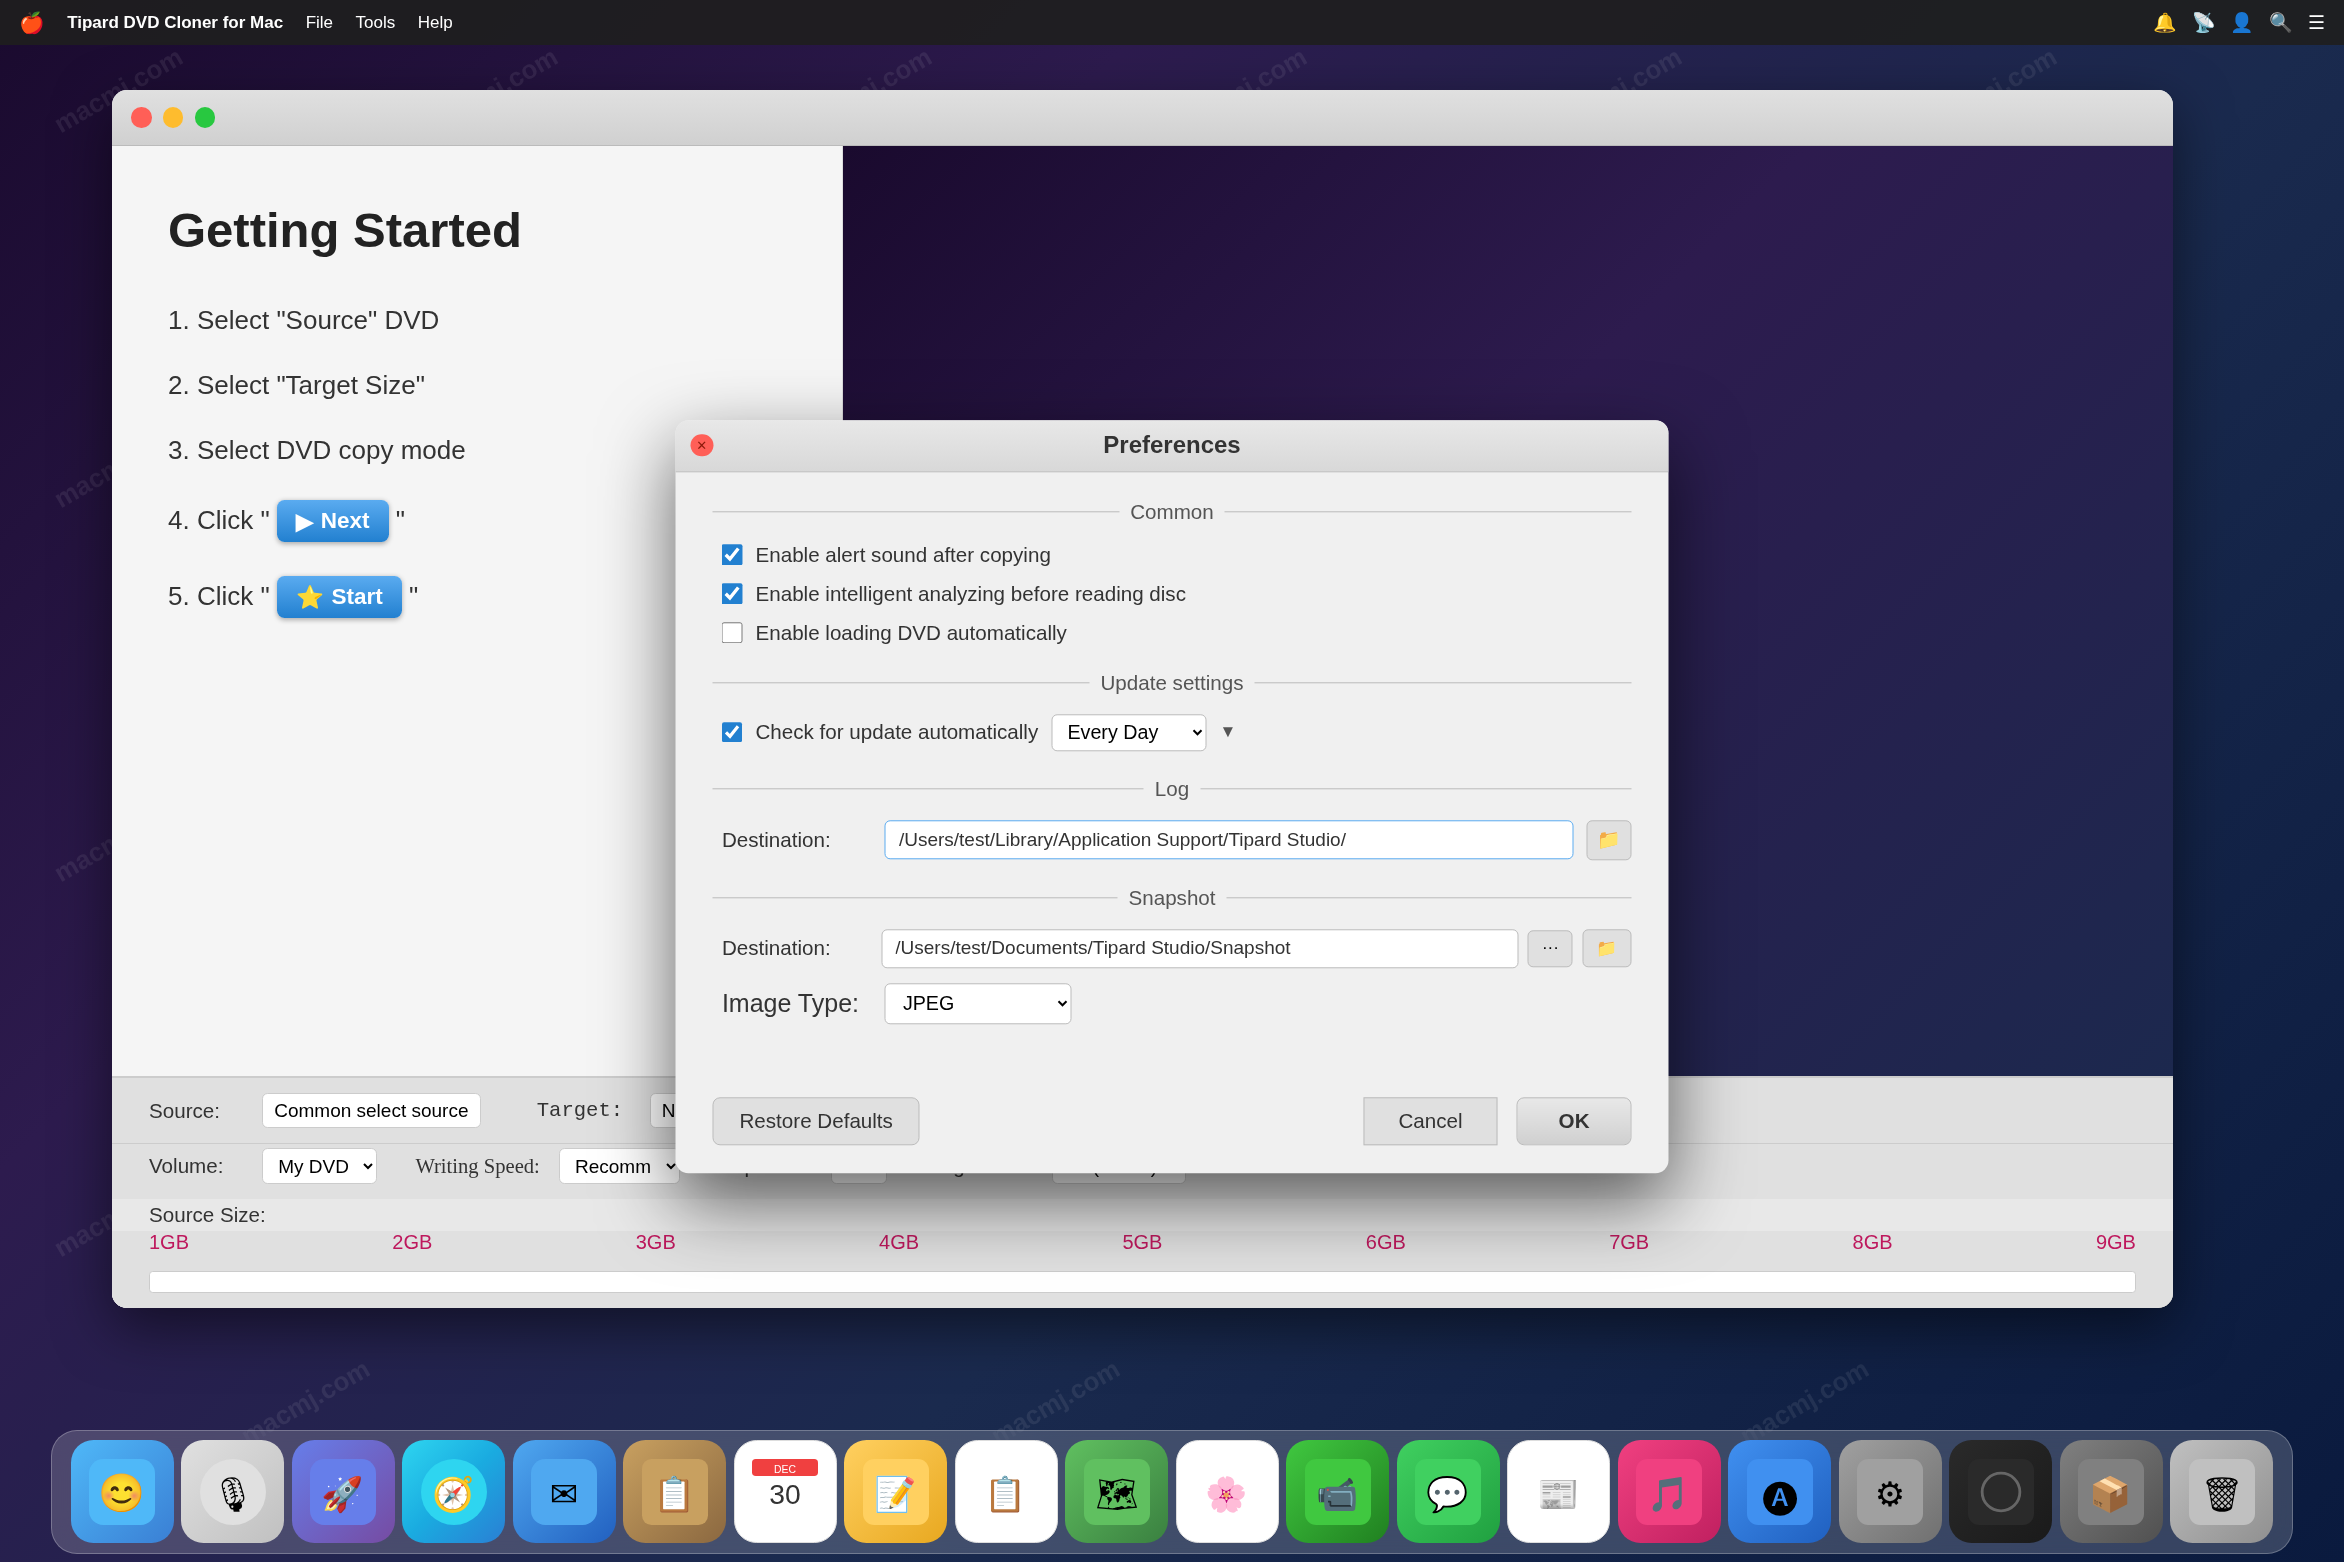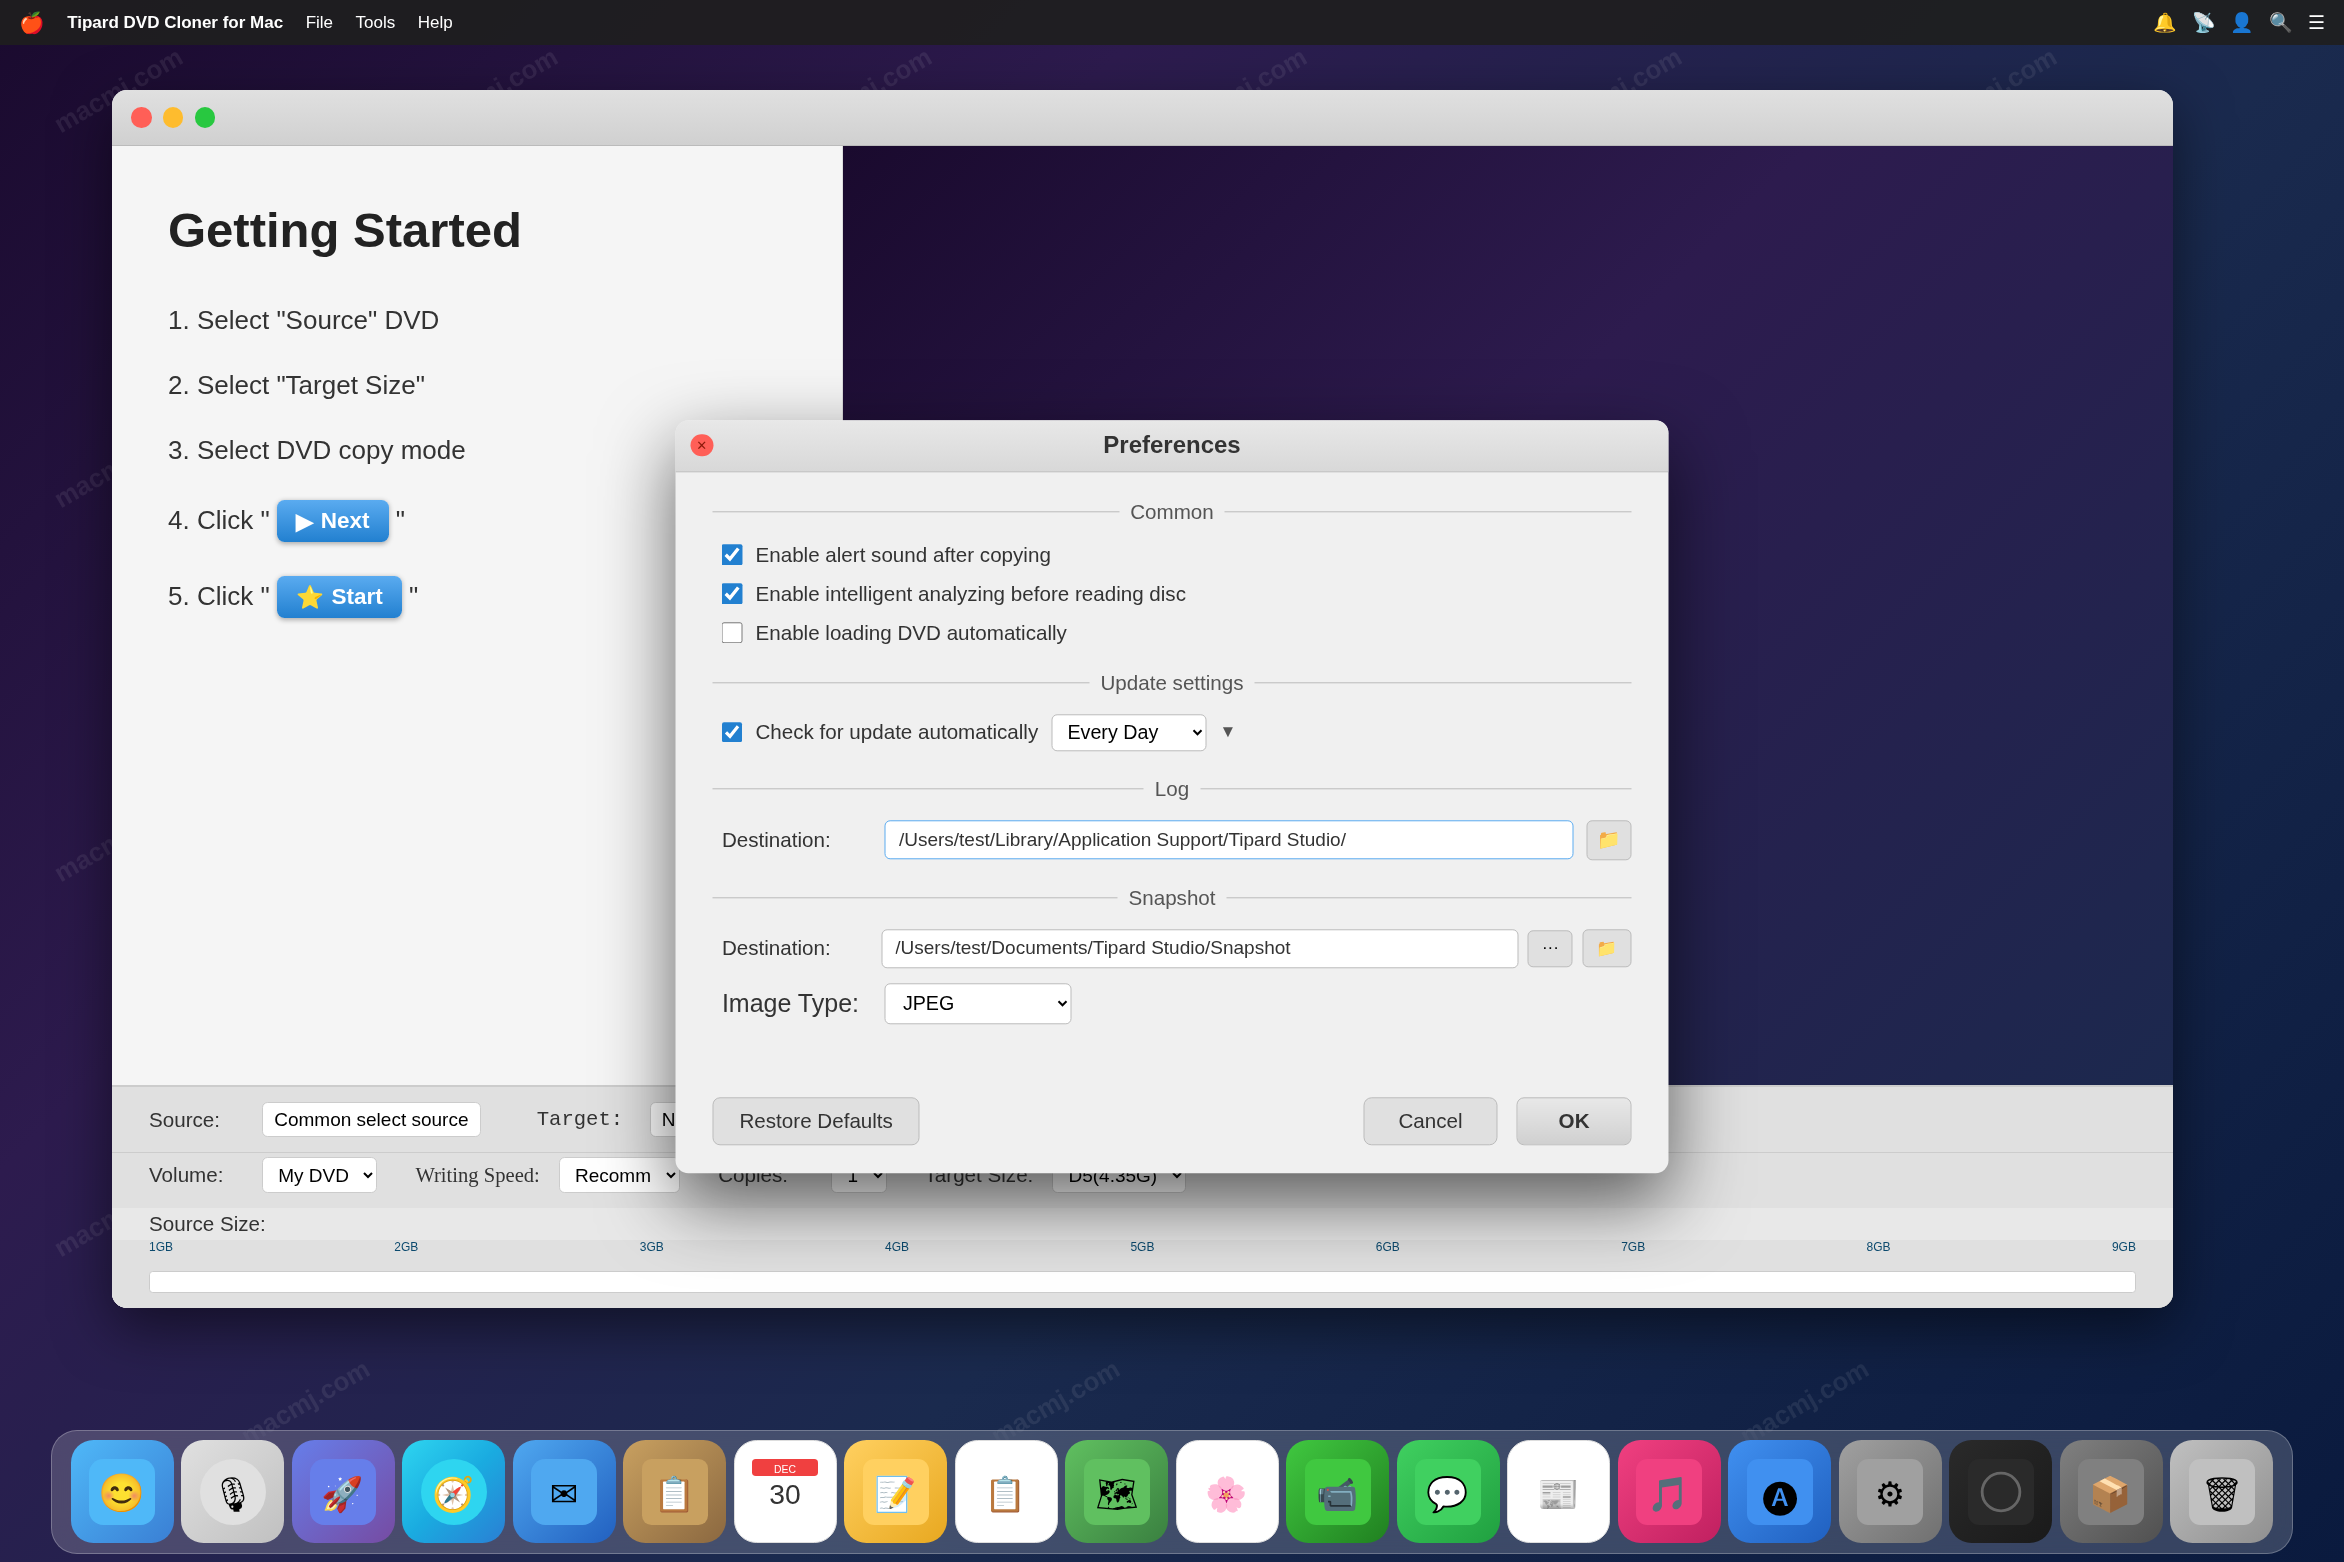--- a/index.html
+++ b/index.html
@@ -413,21 +413,21 @@
       padding: 11.2px 26px;
       font-size: 20.6px;
       cursor: pointer;
       color: #333;
       margin-right: auto;
     }
 
     .cancel-btn {
       background: #e0e0e0;
       border: 0.9px solid #bbb;
-      border-radius: 8px;
+      border-radius: 0;
       padding: 11.2px 34px;
       font-size: 20.6px;
       cursor: pointer;
       color: #333;
     }
 
     .ok-btn {
       background: linear-gradient(180deg, #e8e8e8 0%, #d0d0d0 100%);
       border: 0.9px solid #bbb;
       border-radius: 7.5px;
@@ -564,21 +564,21 @@
       position: relative;
       overflow: hidden;
     }
 
     .size-labels {
       display: flex;
       justify-content: space-between;
       padding: 0 37px 7.5px;
       background: #e0e0e0;
     }
-    .size-label { font-size: 12px; color: #0c4a6e; }
+    .size-label { font-size: 20px; color: #be185d; }
 
     
     .snap-dest-row {
       display: flex;
       align-items: center;
       gap: 9.4px;
       padding-left: 9.4px;
     }
   </style>
 </head>

